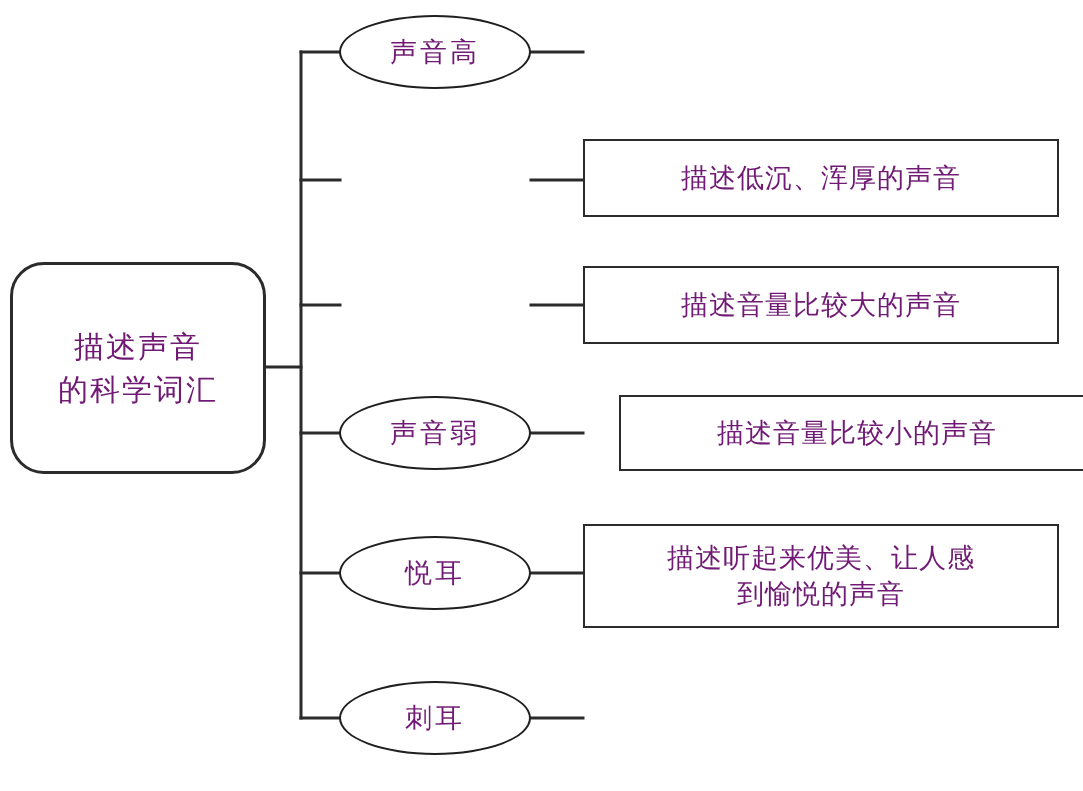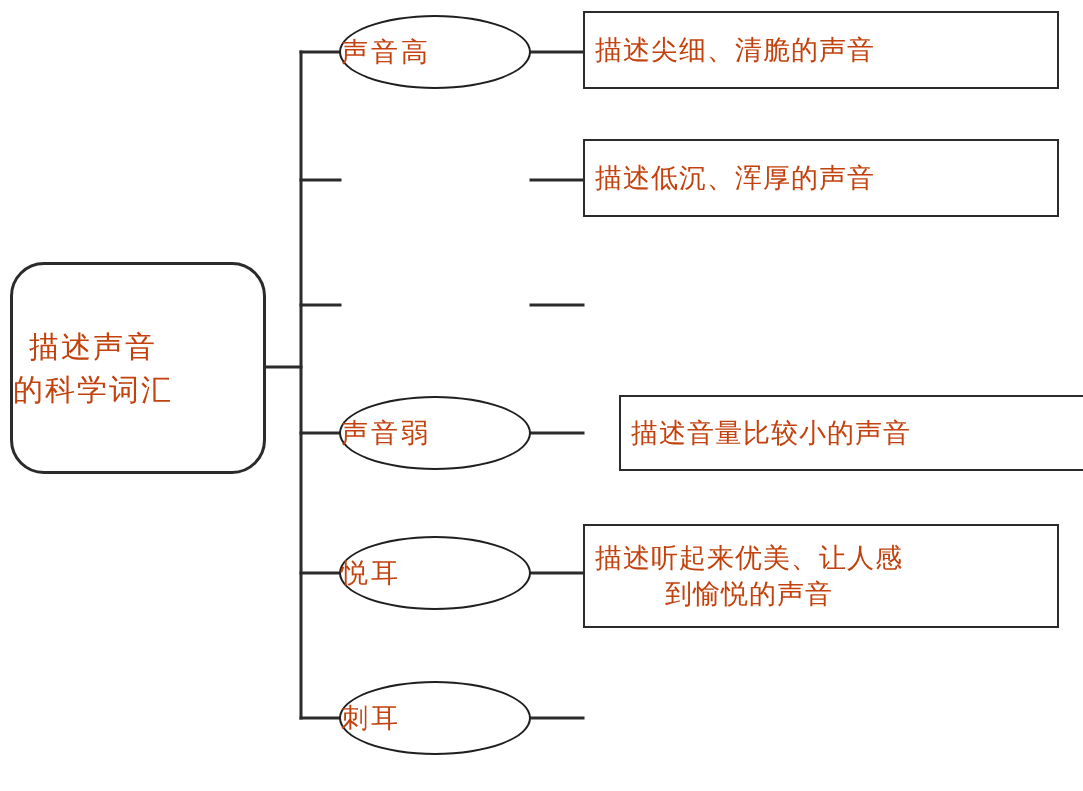--- a/index.html
+++ b/index.html
@@ -22,22 +22,23 @@
     left: 0;
     top: 0;
     width: 1083px;
     height: 791px;
   }
   .node {
     position: absolute;
     box-sizing: border-box;
     display: flex;
     align-items: center;
+    justify-content: center;
     text-align: center;
-    color: #c2410c;
+    color: #701a75;
     background: #ffffff;
   }
   
   #root-node {
     left: 10px;
     top: 262px;
     width: 256px;
     height: 212px;
     border: 3px solid #2b2b2b;
     border-radius: 34px;
@@ -111,25 +112,25 @@
   <div class="node ellipse-node" style="top:396px;">
     <span>声音弱</span>
   </div>
   <div class="node ellipse-node" style="top:536px;">
     <span>悦耳</span>
   </div>
   <div class="node ellipse-node" style="top:681px;">
     <span>刺耳</span>
   </div>
 
-  <div class="node desc-node" style="top:11px;  height:78px;">
-    <span class="desc-text">描述尖细、清脆的声音</span>
-  </div>
   <div class="node desc-node" style="top:139px; height:78px;">
     <span class="desc-text">描述低沉、浑厚的声音</span>
+  </div>
+  <div class="node desc-node" style="top:266px; height:78px;">
+    <span class="desc-text">描述音量比较大的声音</span>
   </div>
   <div class="node desc-node" style="top:395px; height:76px;margin-left:36px;">
     <span class="desc-text">描述音量比较小的声音</span>
   </div>
   <div class="node desc-node" style="top:516px; height:104px;margin-top:8px;">
     <span class="desc-text">描述听起来优美、让人感
 到愉悦的声音</span>
   </div>
 
 </div>

